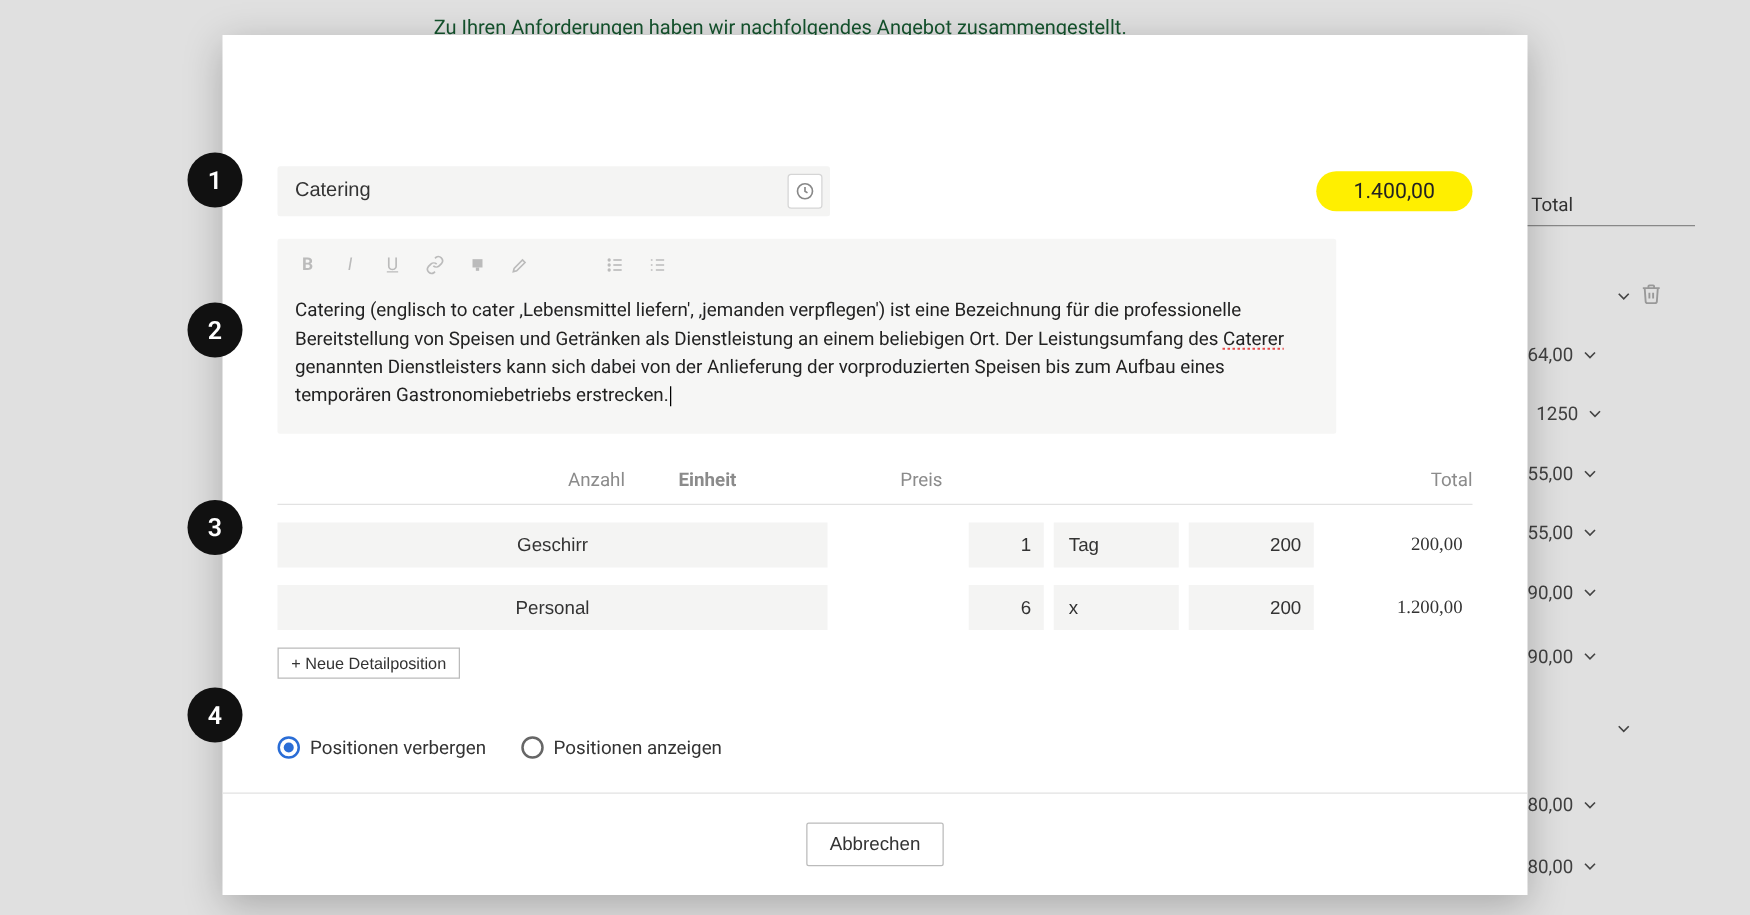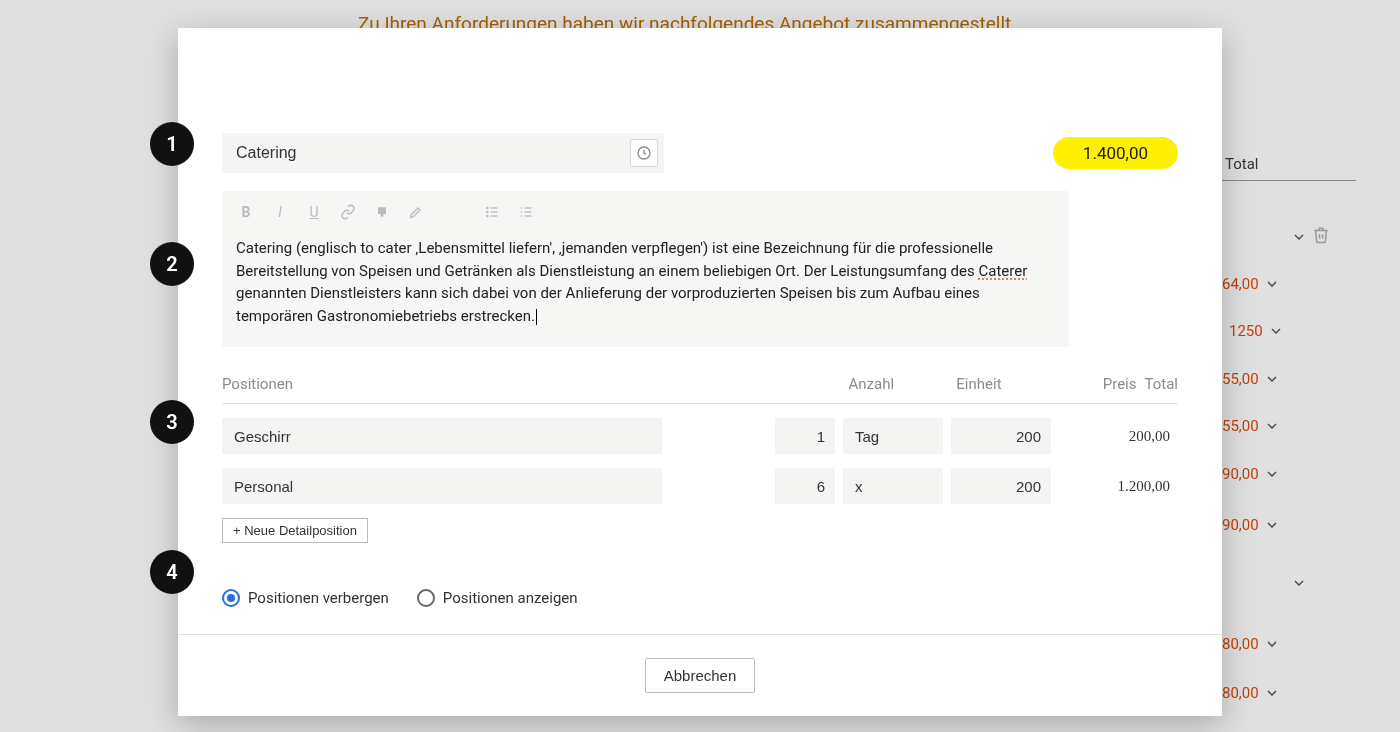--- a/index.html
+++ b/index.html
@@ -13,24 +13,24 @@
     font-size: 14px;
     color: #333;
   }
 
   
   .bg-layer {
     position: absolute; inset: 0;
     background: #e0e0e0;
     overflow: hidden;
   }
-  .bg-text { position:absolute; top:12px; left:358px; color:#a16207; font-size:19px; }
+  .bg-text { position:absolute; top:12px; left:347px; color:#14532d; font-size:16px; }
   .bg-total-label { position:absolute; top:155px; left:1225px; color:#333; font-size:15px; }
   .bg-divider { position:absolute; top:180px; left:1178px; width:178px; border-bottom:1px solid #888; }
-  .bg-row { position:absolute; display:flex; align-items:center; gap:2px; color:#c2410c; font-size:15px; }
+  .bg-row { position:absolute; display:flex; align-items:center; gap:2px; color:#404040; font-size:15px; }
   .chevron-down { width:22px; height:22px; display:inline-flex; align-items:center; justify-content:center; color:#444; }
   .chevron-down svg { width:16px; height:16px; }
   .trash { width:22px; height:22px; color:#999; }
   .trash svg { width:18px; height:18px; }
 
   
   .modal {
     position: absolute;
     top: 28px; left: 178px;
     width: 1044px;
@@ -117,33 +117,33 @@
     margin-top: 28px;
   }
   .pos-head {
     display:flex; align-items:center;
     color:#8b8b8b; font-size:15px;
     padding-bottom:10px;
     border-bottom:1px solid #e2e2e2;
   }
   .pos-head .col-name { flex: 0 0 400px; }
   .pos-head .col-q { width: 130px; text-align: right; padding-right: 12px; }
-  .pos-head .col-u { width: 100px; text-align: right; padding-left: 8px; }
+  .pos-head .col-u { width: 100px; text-align: center; padding-left: 8px; font-weight: bold; }
   .pos-head .col-p { width: 150px; text-align: right; padding-right: 8px; }
   .pos-head .col-t { flex:1; text-align: right; }
 
   .pos-row {
     display:flex; align-items:center; gap:0;
     margin-top: 14px;
   }
   .pos-input {
     height:36px; background:#f4f4f3; border:none; outline:none;
     font-size:15px; color:#333;
   }
-  .pos-name { flex:0 0 440px; padding: 0 12px; }
+  .pos-name { flex:0 0 440px; padding: 0 12px; text-align: center; }
   .gap-1 { width: 113px; }
   .pos-qty { width:60px; text-align:right; padding:0 10px; }
   .gap-2 { width: 8px; }
   .pos-unit { width:100px; padding:0 12px; }
   .gap-3 { width: 8px; }
   .pos-price { width:100px; text-align:right; padding:0 10px; }
   .pos-total { flex:1; text-align:right; font-size:15px; color:#333; padding-right: 8px; font-family: Liberation Serif, serif;}
 
   .add-btn {
     margin-top:14px;
@@ -350,21 +350,20 @@
             </svg>
           </div>
       </div>
       <div class="editor-content">
         <span>Catering (englisch to cater ‚Lebensmittel liefern', ‚jemanden verpflegen') ist eine Bezeichnung für die professionelle Bereitstellung von Speisen und Getränken als Dienstleistung an einem beliebigen Ort. Der Leistungsumfang des </span><span class="spell-red">Caterer</span><span> genannten Dienstleisters kann sich dabei von der Anlieferung der vorproduzierten Speisen bis zum Aufbau eines temporären Gastronomiebetriebs erstrecken.</span><span class="cursor"></span>
       </div>
     </div>
 
     <div class="positions">
       <div class="pos-head">
-        <div class="col-name">Positionen</div>
         <div class="col-q" style="margin-left:160px;">Anzahl</div>
         <div class="col-u">Einheit</div>
         <div class="col-p">Preis</div>
         <div class="col-t">Total</div>
       </div>
 
       <div class="pos-row">
         <input class="pos-input pos-name" value="Geschirr" style="">
         <div class="gap-1"></div>
         <input class="pos-input pos-qty" value="1" style="">

